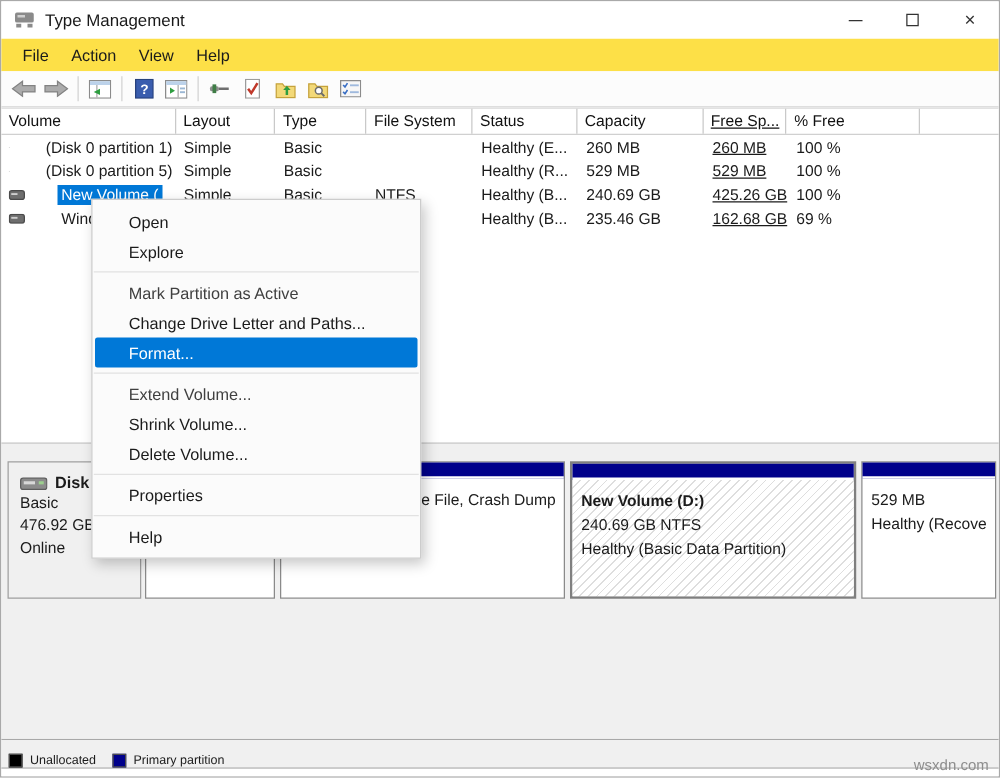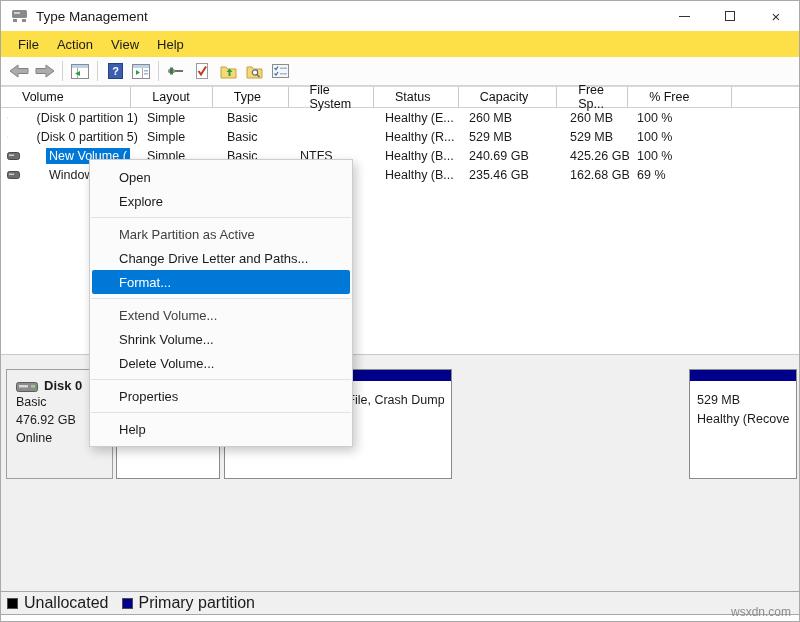--- a/index.html
+++ b/index.html
@@ -24,25 +24,25 @@
   
   .toolbar{ height:29px; display:flex; align-items:center; padding-left:5px;
             background:#fcfcfc; border-bottom:1px solid #d4d4d4; }
   .tb-btn{ width:26px; height:24px; display:flex; align-items:center; justify-content:center; }
   .tb-sep{ width:1px; height:20px; background:#d2d2d2; margin:0 4px; }
 
   
   .listview{ height:268px; background:#fff; font-size:12.5px; }
   .lv-header{ display:flex; height:22px; border-top:1px solid #d9d9d9; border-bottom:1px solid #d0d0d0; align-items:center; }
   .lv-header .cell{ height:100%; display:flex; align-items:center; padding-left:6px;
-                    border-right:1px solid #c9c9c9; color:#111;margin-left:15px; }
+                    border-right:1px solid #c9c9c9; color:#111; }
   .lv-row{ display:flex; height:19px; align-items:center; }
   .lv-row .cell{ padding-left:6px; white-space:nowrap; overflow:hidden; }
   .c0{width:140px;} .c1{width:80px;} .c2{width:73px;} .c3{width:85px;}
-  .c4{width:84px;} .c5{width:101px;} .c6{width:67px;} .c7{width:107px;} .c8{width:63px; border-right:none!important;}
+  .c4{width:84px;} .c5{width:101px;} .c6{width:67px;text-decoration:underline;} .c7{width:107px;} .c8{width:63px; border-right:none!important;}
   .vol-cell{ display:flex; align-items:center; gap:5px; }
   .vol-name{ padding:1px 3px;margin-left:21px; }
   .row-selected .vol-name{ background:#0078d7; color:#fff; }
 
   
   .graph{ position:relative; height:237px; background:#f0f0f0; border-top:1px solid #c9c9c9; font-size:12.5px; }
   .disk-header{ position:absolute; top:14px; left:5px; width:107px; height:110px;
                 background:#f0f0f0; border:1px solid #9f9f9f; padding:8px 0 0 9px; }
   .disk-title{ display:flex; align-items:flex-end; gap:6px; font-weight:bold; font-size:13px; margin-bottom:0; }
   .disk-line{ line-height:18px; }
@@ -51,28 +51,28 @@
   .part-body{ padding:8px 7px 0 7px; }
   .part-body div{ white-space:nowrap; overflow:hidden; line-height:19px; }
   .p-name{ font-weight:bold; }
   .part-selected{ border:2px solid #7f7f7f; }
   .part-selected .part-body{
       height:93px;
       background:repeating-linear-gradient(135deg,#ffffff 0px,#ffffff 4px,#dedede 4px,#dedede 5px); }
 
   
   .legend{ height:24px; background:#f0f0f0; border-top:1px solid #a8a8a8; border-bottom:1px solid #a8a8a8;
-           display:flex; align-items:center; padding-left:6px; gap:7px; font-size:16px; }
+           display:flex; align-items:flex-end; padding-left:6px; gap:7px; font-size:10px; }
   .sq{ width:11px; height:11px; border:1px solid #4d4d4d; display:inline-block; }
   .legend-item{ display:flex; align-items:center; gap:6px; margin-right:6px; }
   .bottomstrip{ height:8px; background:#ffffff; }
   .watermark{ position:absolute; right:8px; bottom:2px; color:#8d8d8d; font-size:12px; }
 
   
-  .ctx{ position:absolute; left:88px; top:158px; width:264px; background:#fbfbfb;
+  .ctx{ position:absolute; left:72px; top:158px; width:264px; background:#fbfbfb;
         border:1px solid #cccccc; box-shadow:3px 4px 10px rgba(0,0,0,.22);
         padding:5px 0; font-size:13px; z-index:50; }
   .ctx-item{ height:24px; display:flex; align-items:center; padding-left:29px; color:#1b1b1b; }
   .ctx-item.disabled{ color:#404040; }
   .ctx-item.highlight{ background:#0078d7; color:#ffffff; margin:0 2px; padding-left:27px; border-radius:2px; }
   .ctx-sep{ border-top:1px solid #e2e2e2; margin:4px 1px; }
 </style>
 </head>
 <body>
 
@@ -289,20 +289,28 @@
 
     <div class="part" style="left:223px; width:228px;">
       <div class="part-bar"></div>
       <div class="part-body">
         <div class="p-name"></div>
         <div></div>
         <div>Healthy (Boot, Page File, Crash Dump)</div>
       </div>
     </div>
 
+    <div class="part part-selected" style="left:455px; width:229px;">
+      <div class="part-bar"></div>
+      <div class="part-body">
+        <div class="p-name">New Volume  (D:)</div>
+        <div>240.69 GB NTFS</div>
+        <div>Healthy (Basic Data Partition)</div>
+      </div>
+    </div>
 
     <div class="part" style="left:688px; width:108px;">
       <div class="part-bar"></div>
       <div class="part-body">
         <div class="p-name"></div>
         <div>529 MB</div>
         <div>Healthy (Recovery Partition)</div>
       </div>
     </div>
   </div>

